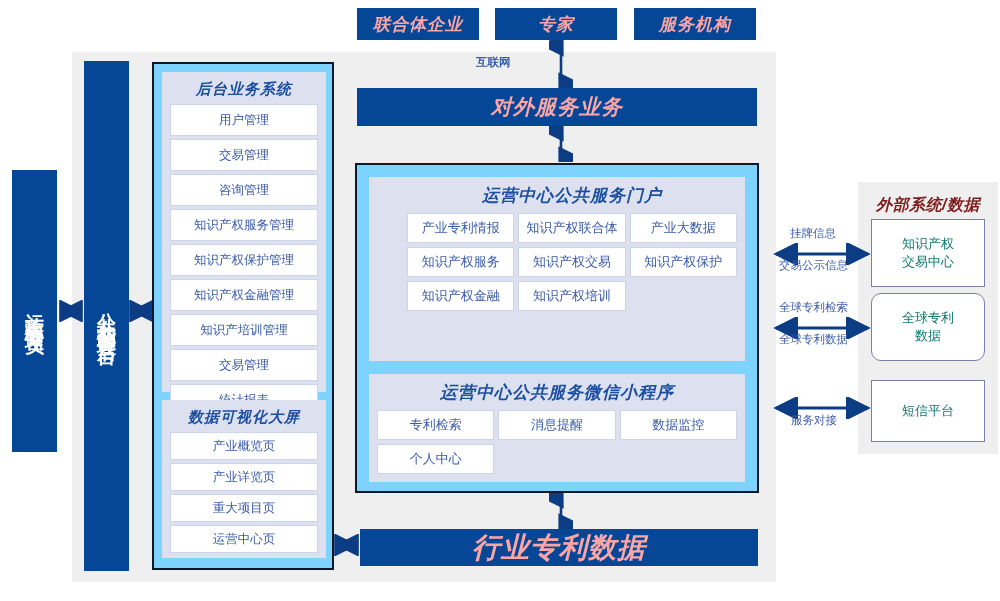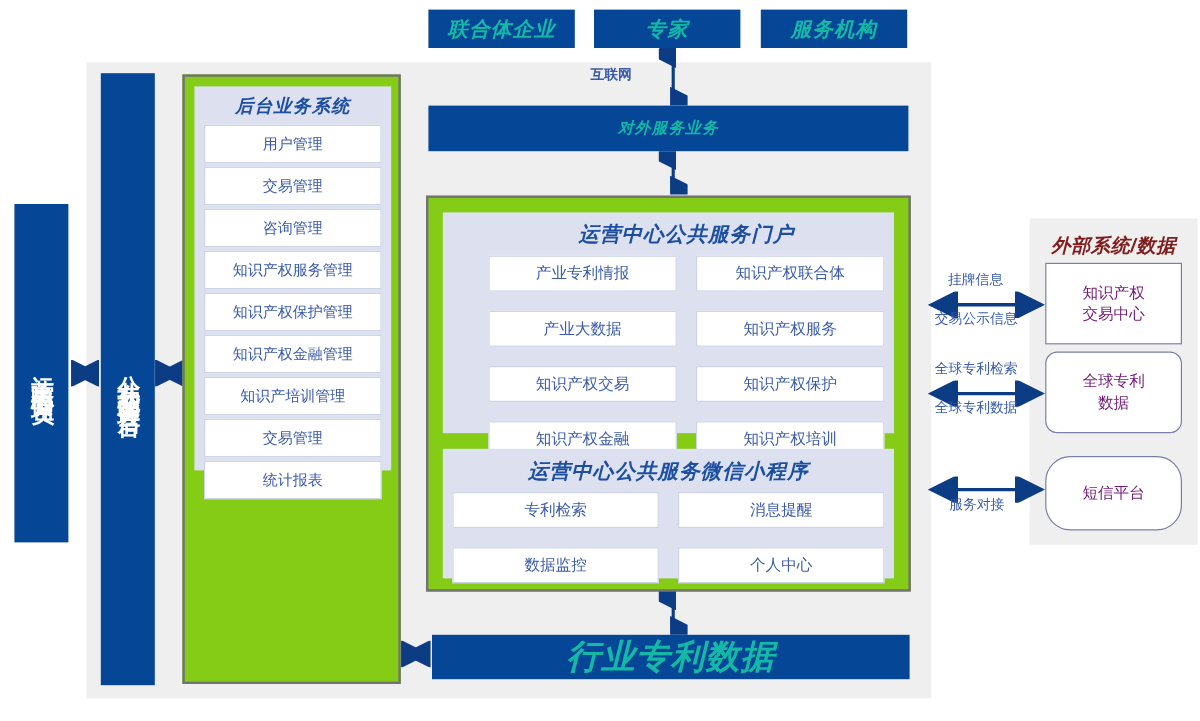--- a/index.html
+++ b/index.html
@@ -10,21 +10,21 @@
     position:relative;
     overflow:hidden;
     color:#2b4a9b;
   }
   .stage{position:absolute;left:0;top:0;width:1000px;height:601px;}
 
   
   .blue-bar{
     position:absolute;
     background:#064697;
-    color:#14b8a6;
+    color:#fca5a5;
     font-weight:bold;
     font-style:italic;
     display:flex;
     align-items:center;
     justify-content:center;
     text-align:center;
     letter-spacing:1px;
     box-sizing:border-box;
   }
   .blue-vert{
@@ -44,22 +44,22 @@
   
   #main-container{
     position:absolute;
     left:72px;top:52px;width:704px;height:530px;
     background:#efefef;
   }
 
   
   .panel{
     position:absolute;
-    background:#84cc16;
-    border:2px solid #737373;
+    background:#7dd3fc;
+    border:2px solid #0f172a;
     box-sizing:border-box;
   }
   .group{
     position:absolute;
     background:#dde1ef;
     box-sizing:border-box;
     padding:6px 8px 8px 8px;
   }
   .group-title{
     text-align:center;
@@ -76,39 +76,39 @@
     border:1px solid #cdd4e8;
     color:#3a5ba9;
     font-size:12.5px;
     display:flex;align-items:center;justify-content:center;
     text-align:center;
     box-sizing:border-box;
     margin-bottom:3px;
     height:32px;
   }
   .cell:last-child{margin-bottom:0;}
-  .grid2{display:grid;grid-template-columns:1fr 1fr;gap:16px;}
+  .grid2{display:grid;grid-template-columns:1fr 1fr 1fr;gap:4px;}
   .grid2 .cell{margin-bottom:0;height:30px;font-size:13px;}
 
   
   #external-panel{
     position:absolute;
     left:858px;top:182px;width:140px;height:272px;
     background:#efefef;
   }
   .ext-title{
     position:absolute;left:858px;top:195px;width:140px;
     text-align:center;font-weight:bold;font-style:italic;
     font-size:16px;color:#7f1d1d;letter-spacing:0.5px;
   }
   .ext-box{
     position:absolute;
     background:#ffffff;
     border:1.5px solid #7b7fa8;
-    color:#701a75;
+    color:#0f766e;
     font-size:13px;
     line-height:18px;
     display:flex;align-items:center;justify-content:center;
     text-align:center;
     box-sizing:border-box;
   }
 
   
   .arrow-v,.arrow-h{position:absolute;}
   .arrow-label{
@@ -141,23 +141,23 @@
     <defs>
       <marker id="ahU" markerWidth="9" markerHeight="9" refX="4.5" refY="8" orient="auto">
         <path d="M4.5 0 L9 9 L0 9 Z" fill="#0b3c84"></path>
       </marker>
       <marker id="ahD" markerWidth="9" markerHeight="9" refX="4.5" refY="1" orient="auto">
         <path d="M4.5 9 L0 0 L9 0 Z" fill="#0b3c84"></path>
       </marker>
     </defs>
     <line x1="12" y1="44" x2="12" y2="5" stroke="#0b3c84" stroke-width="2.6" marker-start="url(#ahD)" marker-end="url(#ahU)"></line>
   </svg>
-  <div class="arrow-label" style="left:492px;top:55px;">互联网</div>
-
-  <div class="blue-bar" style="left:357px;top:88px;width:400px;height:38px;font-size:13px;">
+  <div class="arrow-label" style="left:476px;top:55px;">互联网</div>
+
+  <div class="blue-bar" style="left:357px;top:88px;width:400px;height:38px;font-size:21px;">
     <span>对外服务业务</span>
   </div>
 
   <svg class="arrow-v" style="left:549px;top:126px;" width="24" height="36" viewBox="0 0 24 36">
     <line x1="12" y1="32" x2="12" y2="4" stroke="#0b3c84" stroke-width="2.6" marker-start="url(#ahD)" marker-end="url(#ahU)"></line>
   </svg>
 
   <div class="blue-vert" style="left:12px;top:170px;width:45px;height:282px;font-size:19px;">
     <span>运营中心管理员</span>
   </div>
@@ -192,20 +192,29 @@
         <div class="cell">咨询管理</div>
         <div class="cell">知识产权服务管理</div>
         <div class="cell">知识产权保护管理</div>
         <div class="cell">知识产权金融管理</div>
         <div class="cell">知识产培训管理</div>
         <div class="cell">交易管理</div>
         <div class="cell">统计报表</div>
       </div>
     </div>
 
+    <div class="group" style="left:8px;top:336px;width:164px;height:158px;">
+      <div class="group-title">数据可视化大屏</div>
+      <div>
+        <div class="cell" style="height:28px;">产业概览页</div>
+        <div class="cell" style="height:28px;">产业详览页</div>
+        <div class="cell" style="height:28px;">重大项目页</div>
+        <div class="cell" style="height:28px;">运营中心页</div>
+      </div>
+    </div>
   </div>
 
   <svg class="arrow-h" style="left:334px;top:534px;" width="26" height="22" viewBox="0 0 26 22">
     <line x1="4" y1="11" x2="21" y2="11" stroke="#0b3c84" stroke-width="2.6" marker-start="url(#ahL)" marker-end="url(#ahR)"></line>
   </svg>
 
   <div class="panel" style="left:355px;top:163px;width:404px;height:330px;">
 
     <div class="group" style="left:12px;top:12px;width:376px;height:184px;padding-left:38px;">
       <div class="group-title" style="font-size:17px;line-height:26px;">运营中心公共服务门户</div>
@@ -250,21 +259,21 @@
     </div>
   </div>
 
   <div class="ext-box" style="left:871px;top:293px;width:114px;height:68px;border-radius:10px;">
     <div>
       <div>全球专利</div>
       <div>数据</div>
     </div>
   </div>
 
-  <div class="ext-box" style="left:871px;top:380px;width:114px;height:62px;border-radius:21px;">
+  <div class="ext-box" style="left:871px;top:380px;width:114px;height:62px;">
     <div>
       <div>短信平台</div>
     </div>
   </div>
 
   <svg class="arrow-h" style="left:771px;top:243px;" width="102" height="22" viewBox="0 0 102 22">
     <line x1="5" y1="11" x2="97" y2="11" stroke="#0b3c84" stroke-width="2.8" marker-start="url(#ahL)" marker-end="url(#ahR)"></line>
   </svg>
   <div class="arrow-label plain" style="left:790px;top:226px;">挂牌信息</div>
   <div class="arrow-label plain" style="left:779px;top:258px;">交易公示信息</div>

